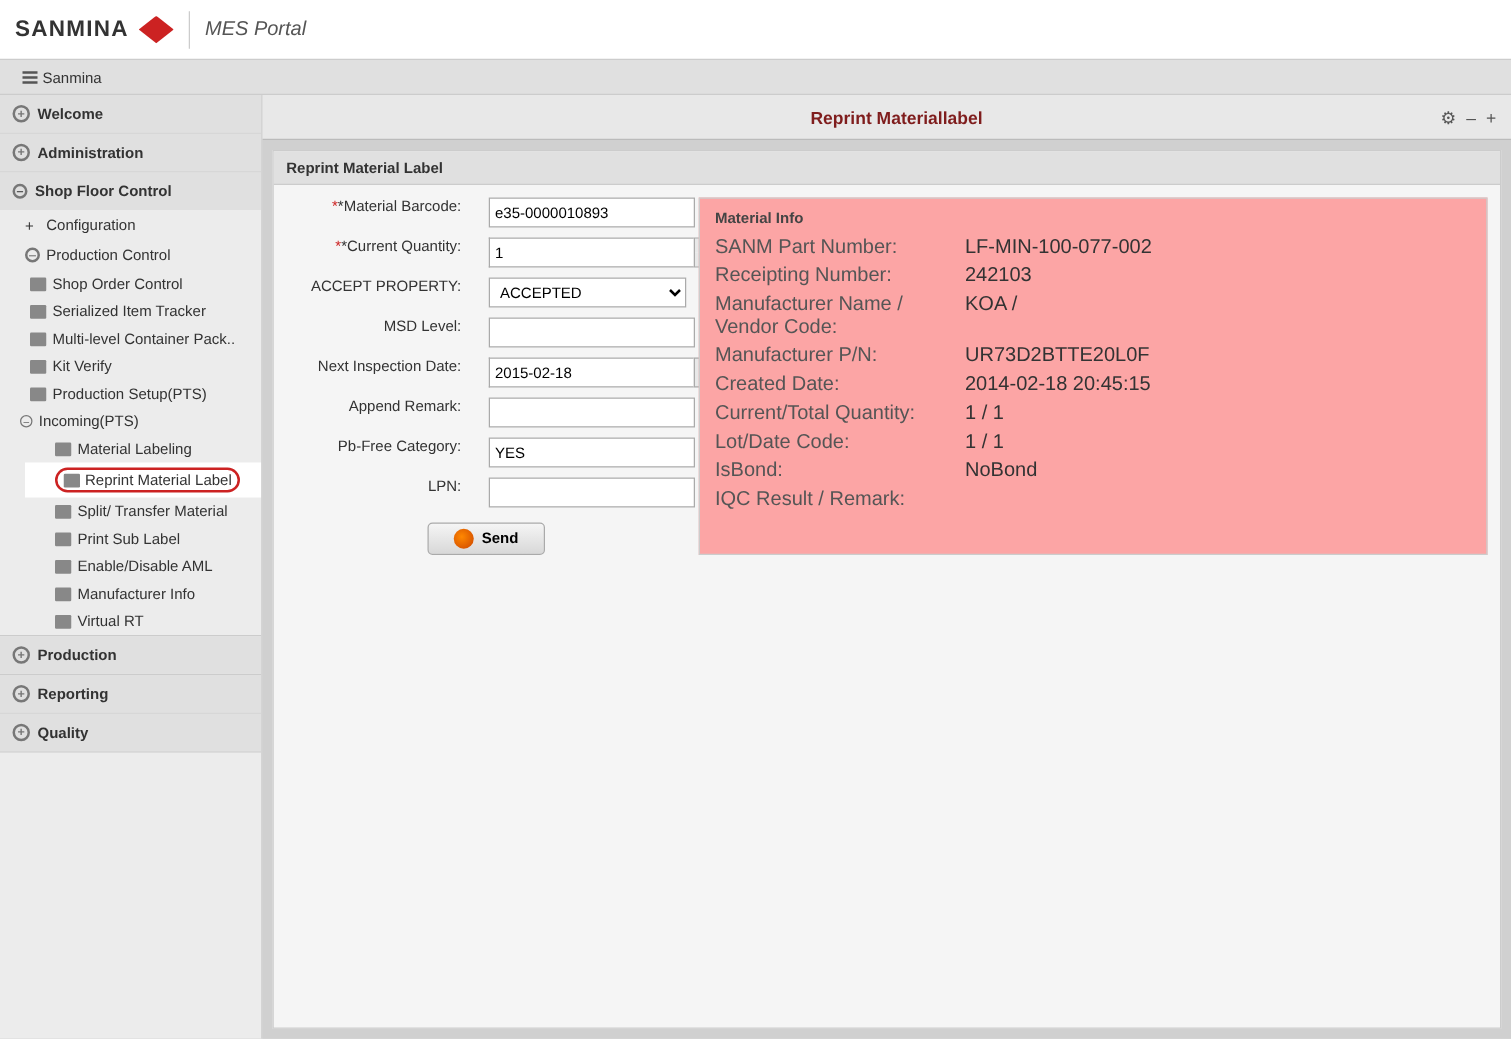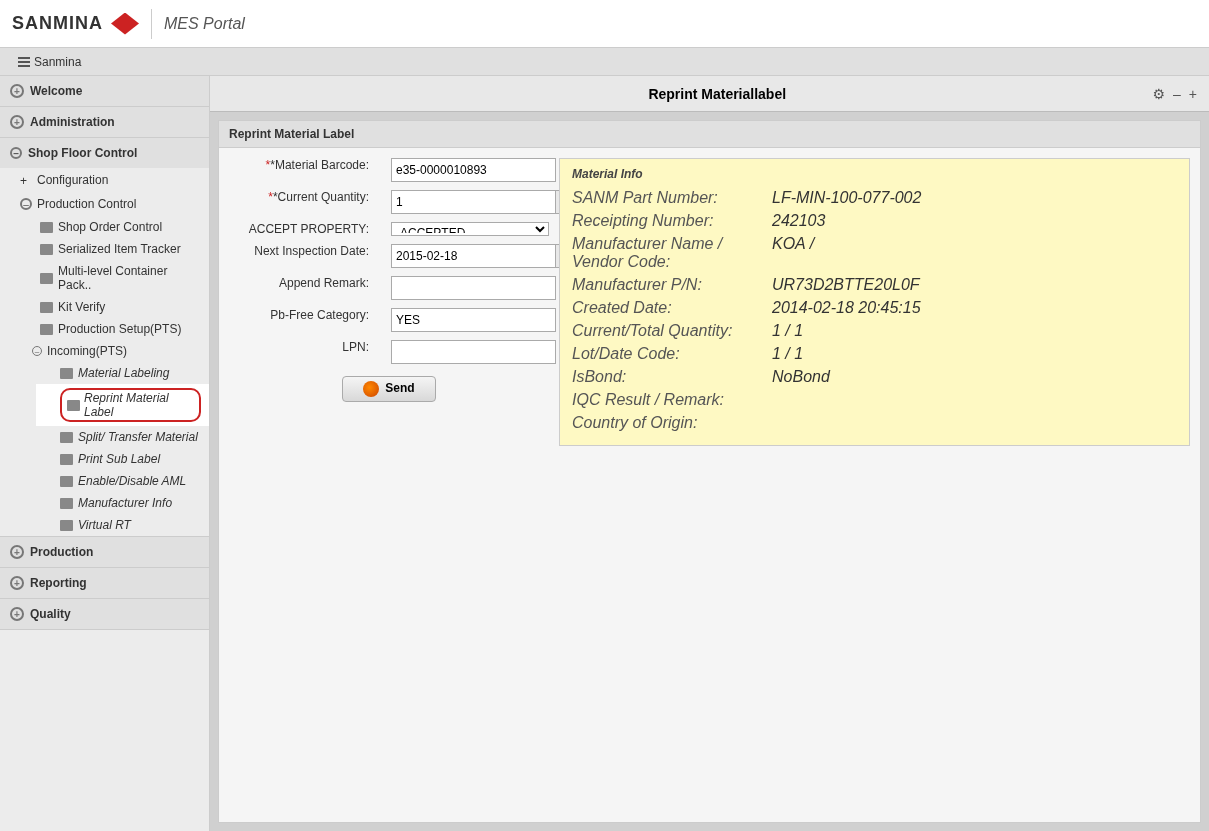--- a/index.html
+++ b/index.html
@@ -142,21 +142,21 @@
       border-bottom: 1px solid #bbb;
       height: 36px;
       display: flex;
       align-items: center;
       justify-content: space-between;
       padding: 0 12px;
     }
     .window-title {
       font-size: 14px;
       font-weight: bold;
-      color: #000000;
+      color: #7f1d1d;
       flex: 1;
       text-align: center;
     }
     .window-controls {
       display: flex;
       gap: 8px;
       align-items: center;
     }
     .win-btn {
       cursor: pointer;
@@ -238,21 +238,21 @@
       flex: 1;
       display: flex;
       align-items: center;
       justify-content: center;
       font-size: 7px;
       cursor: pointer;
       background: #e8e8e8;
     }
     .form-select {
       flex: 1;
-      height: 14px;
+      height: 24px;
       border: 1px solid #aaa;
       background: #fff;
       font-size: 12px;
       padding: 2px 4px;
       outline: none;
     }
 
     .date-input-wrap {
       display: flex;
       flex: 1;
@@ -300,23 +300,22 @@
       width: 16px;
       height: 16px;
       border-radius: 50%;
       background: radial-gradient(circle at 40% 40%, #ff8800, #cc4400);
     }
 
     
     .form-right {
       flex: 1;
       border: 1px solid #ccc;
-      background: #fef9c3;
+      background: #fca5a5;
       padding: 8px 12px;
-      font-style: italic;
     }
     .info-title {
       font-weight: bold;
       font-size: 12px;
       margin-bottom: 8px;
       color: #444;
     }
     .info-row {
       display: flex;
       margin-bottom: 5px;
@@ -413,21 +412,21 @@
         <div class="circle-icon" style="width:12px;height:12px;">+</div>
         <span>Configuration</span>
       </div>
 
       <div>
         <div class="sidebar-item">
           <div class="minus-icon" style="width:12px;height:12px;border:2px solid #777;border-radius:50%;display:flex;align-items:center;justify-content:center;font-size:10px;color:#555;">–</div>
           <span>Production Control</span>
         </div>
 
-        <div style="padding-left:16px;">
+        <div style="padding-left:0;">
           <div class="sidebar-sub-item">
             <div class="item-icon"></div>
             <span>Shop Order Control</span>
           </div>
           <div class="sidebar-sub-item">
             <div class="item-icon"></div>
             <span>Serialized Item Tracker</span>
           </div>
           <div class="sidebar-sub-item">
             <div class="item-icon"></div>
@@ -440,21 +439,21 @@
           <div class="sidebar-sub-item">
             <div class="item-icon"></div>
             <span>Production Setup(PTS)</span>
           </div>
 
           <div>
             <div class="incoming-header">
               <div class="minus-sm">–</div>
               <span>Incoming(PTS)</span>
             </div>
-            <div style="padding-left:20px;font-style:italic;">
+            <div style="padding-left:20px;">
               <div class="sidebar-sub-item">
                 <div class="item-icon"></div>
                 <span>Material Labeling</span>
               </div>
               <div class="sidebar-sub-item" style="background:#fff;">
                 <span style="border:2px solid #cc2222;border-radius:10px;padding:1px 5px;display:flex;align-items:center;gap:4px;">
                   <div class="item-icon"></div>
                   <span>Reprint Material Label</span>
                 </span>
               </div>
@@ -543,20 +542,24 @@
 
           <div class="form-row">
             <label class="form-label">ACCEPT PROPERTY:</label>
             <select class="form-select">
               <option>ACCEPTED</option>
               <option>REJECTED</option>
               <option>PENDING</option>
             </select>
           </div>
 
+          <div class="form-row">
+            <label class="form-label">MSD Level:</label>
+            <input class="form-input" type="text" value="" style="">
+          </div>
 
           <div class="form-row">
             <label class="form-label">Next Inspection Date:</label>
             <div class="date-input-wrap">
               <input type="text" value="2015-02-18" style="">
               <div class="date-btn">📅</div>
             </div>
           </div>
 
           <div class="form-row">
@@ -614,24 +617,20 @@
             <span class="info-value">1 / 1</span>
           </div>
           <div class="info-row">
             <span class="info-label">IsBond:</span>
             <span class="info-value">NoBond</span>
           </div>
           <div class="info-row">
             <span class="info-label">IQC Result / Remark:</span>
             <span class="info-value"></span>
           </div>
-          <div class="info-row">
-            <span class="info-label">Country of Origin:</span>
-            <span class="info-value"></span>
-          </div>
         </div>
 
       </div>
     </div>
 
   </div>
 
 </div>
 
 </body></html>

